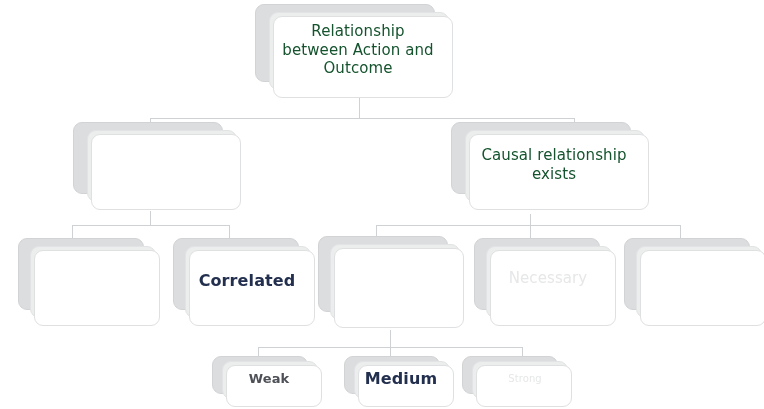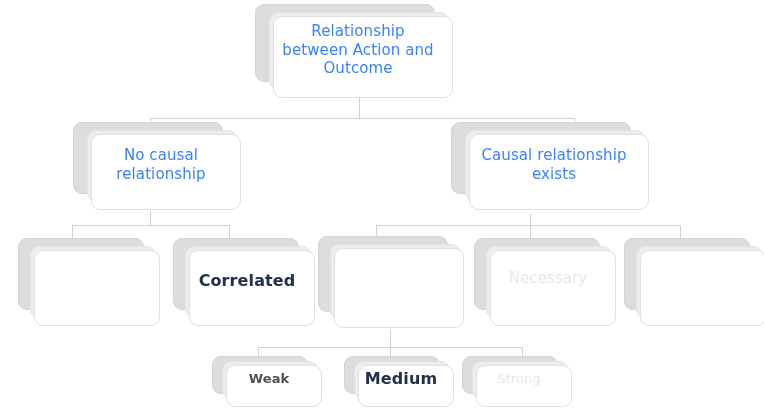--- a/index.html
+++ b/index.html
@@ -39,21 +39,21 @@
   .label{
     position:absolute;
     display:flex;align-items:center;justify-content:center;
     text-align:center;
     line-height:1.24;
     white-space:pre-line;
     letter-spacing:.1px;
   }
 
   
-  .t-normal{color:#3b82f6;font-weight:400;}
+  .t-normal{color:#14532d;font-weight:400;}
   .t-faded{color:#e6e7e8;font-weight:400;}
   .t-bold{color:#232f4e;font-weight:700;}
   .t-boldgray{color:#4d5157;font-weight:700;text-align:center;}
 </style>
 </head>
 <body>
 
 <div id="stage">
 
   <div class="ln v" style="left:359px;top:96px;height:22px;"></div>
@@ -84,22 +84,20 @@
     <div class="card-front" style="left:18px;top:12px;width:178px;height:80px;"></div>
     <div class="label t-normal" style="left:14px;top:8px;width:178px;height:76px;font-size:15px;">Relationship
 between Action and
 Outcome</div>
   </div>
 
   <div class="node" style="left:73px;top:122px;width:170px;height:90px;">
     <div class="card-back" style="left:0;top:0;width:148px;height:70px;"></div>
     <div class="card-mid" style="left:14px;top:8px;width:148px;height:70px;"></div>
     <div class="card-front" style="left:18px;top:12px;width:148px;height:74px;"></div>
-    <div class="label t-normal" style="left:14px;top:8px;width:148px;height:70px;font-size:15px;">No causal
-relationship</div>
   </div>
 
   <div class="node" style="left:451px;top:122px;width:200px;height:92px;">
     <div class="card-back" style="left:0;top:0;width:178px;height:70px;"></div>
     <div class="card-mid" style="left:14px;top:8px;width:178px;height:70px;"></div>
     <div class="card-front" style="left:18px;top:12px;width:178px;height:74px;"></div>
     <div class="label t-normal" style="left:14px;top:8px;width:178px;height:70px;font-size:15px;">Causal relationship
 exists</div>
   </div>
 
@@ -146,16 +144,16 @@
     <div class="card-back" style="left:0;top:0;width:94px;height:36px;"></div>
     <div class="card-mid" style="left:10px;top:5px;width:94px;height:36px;"></div>
     <div class="card-front" style="left:14px;top:9px;width:94px;height:40px;"></div>
     <div class="label t-bold" style="left:10px;top:5px;width:94px;height:36px;font-size:16px;">Medium</div>
   </div>
 
   <div class="node" style="left:462px;top:356px;width:122px;height:50px;">
     <div class="card-back" style="left:0;top:0;width:94px;height:36px;"></div>
     <div class="card-mid" style="left:10px;top:5px;width:94px;height:36px;"></div>
     <div class="card-front" style="left:14px;top:9px;width:94px;height:40px;"></div>
-    <div class="label t-faded" style="left:10px;top:5px;width:94px;height:36px;font-size:13px;">Strong</div>
+    <div class="label t-faded" style="left:16px;top:5px;width:94px;height:36px;font-size:10px;">Strong</div>
   </div>
 
 </div>
 
 </body></html>

